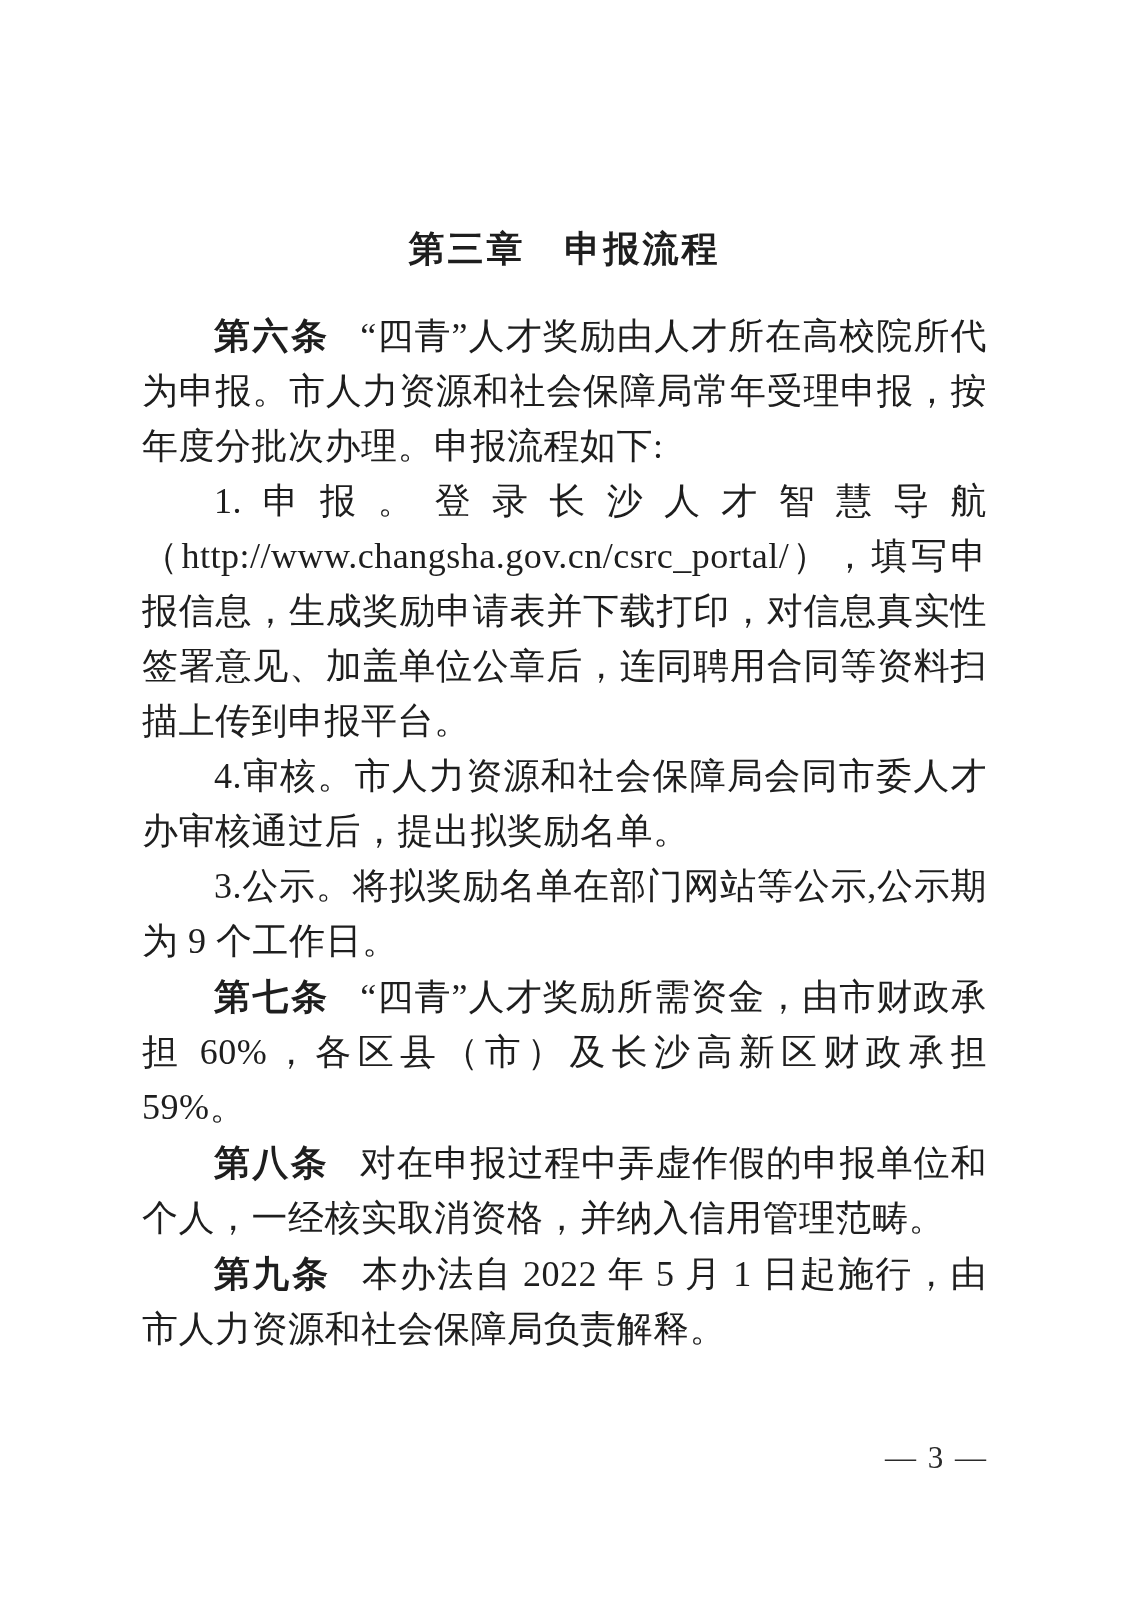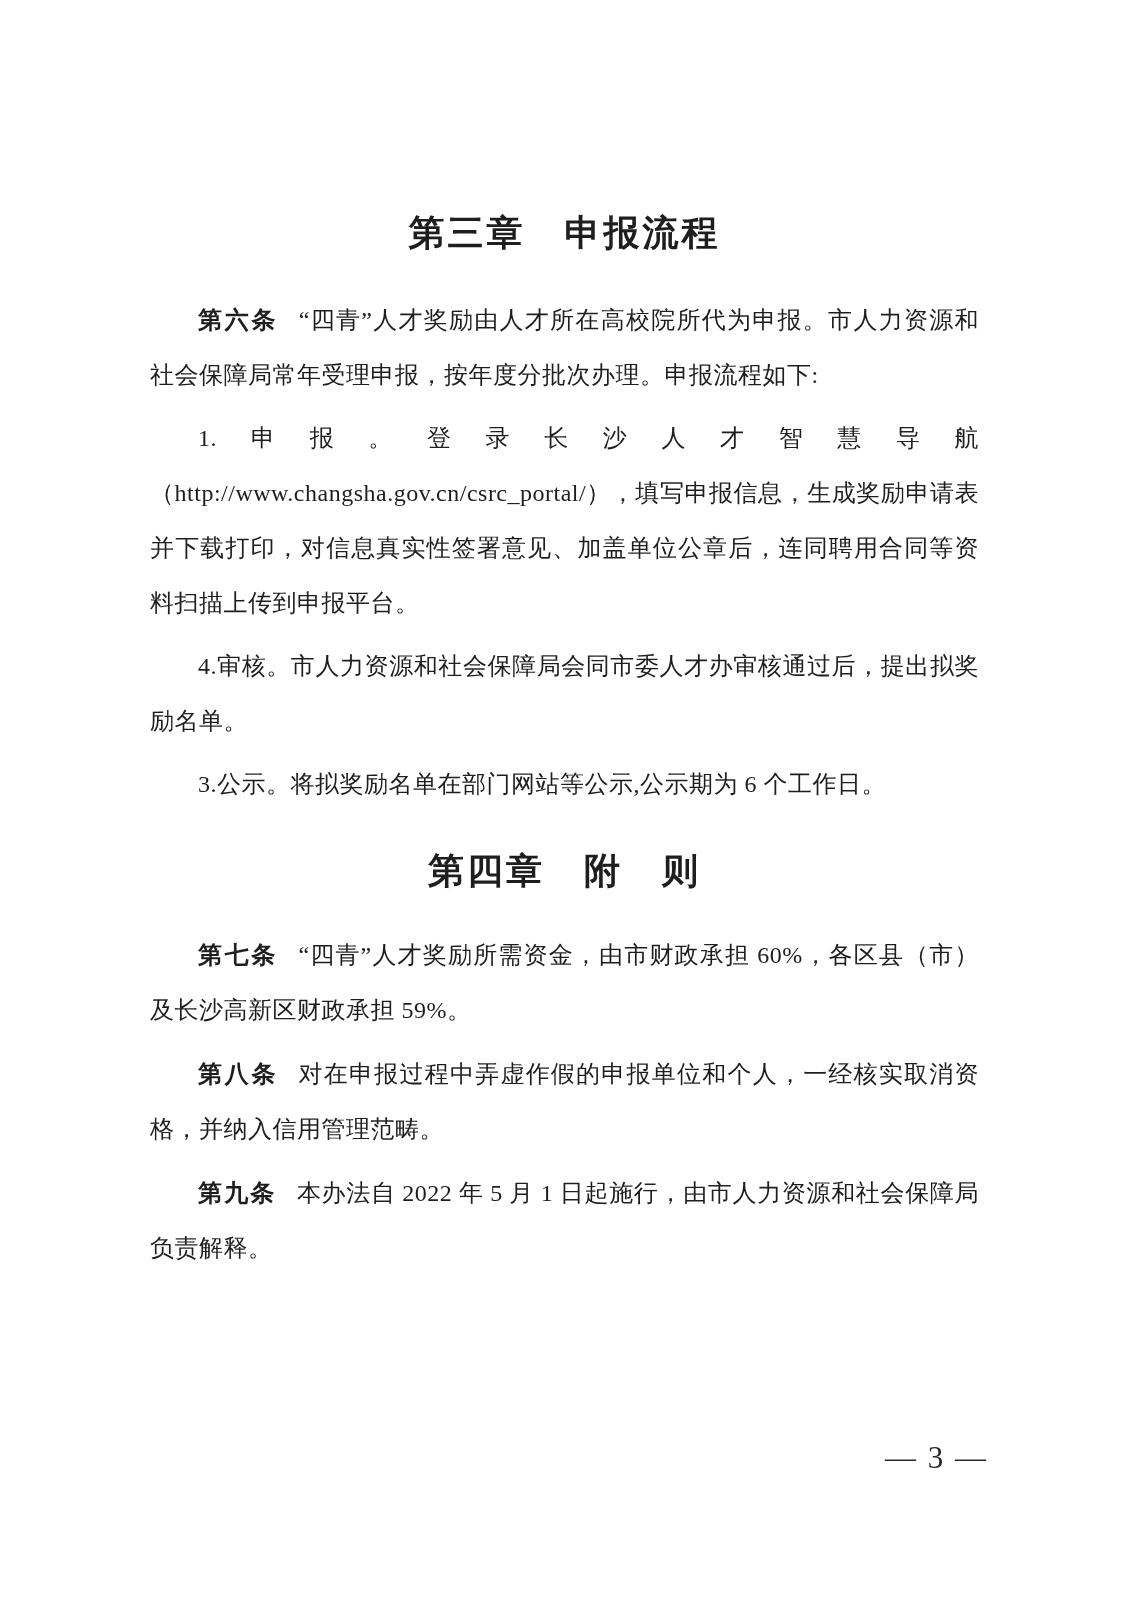--- a/index.html
+++ b/index.html
@@ -12,39 +12,39 @@
     width: 1131px;
     height: 1600px;
     background: #ffffff;
     color: #1e1e1e;
     font-family: "Liberation Serif", "DejaVu Serif", serif;
     overflow: hidden;
   }
   .content {
     position: absolute;
     left: 142px;
-    top: 204px;
+    top: 220px;
     width: 845px;
   }
   .chapter-heading {
     margin: 0 0 30px 0;
     text-align: center;
     font-size: 36px;
     line-height: 58px;
     font-weight: 700;
     font-family: "Liberation Sans", "DejaVu Sans", sans-serif;
     letter-spacing: 3px;
   }
   .chapter-heading.ch4 {
     margin-top: 30px;
     margin-bottom: 27px;
   }
   .para {
-    margin: 8px;
-    font-size: 24px;
+    margin: 0;
+    font-size: 36px;
     line-height: 55px;
     text-align: justify;
     text-indent: 2em;
     letter-spacing: 0.5px;
     overflow-wrap: break-word;
   }
   .article-label {
     font-weight: 700;
     font-family: "Liberation Sans", "DejaVu Sans", sans-serif;
     margin-right: 0.85em;
@@ -65,23 +65,22 @@
 
 <div class="page">
   <div class="content">
 
     <h1 class="chapter-heading">第三章　申报流程</h1>
 
     <p class="para"><span class="article-label">第六条</span><span>“四青”人才奖励由人才所在高校院所代为申报。市人力资源和社会保障局常年受理申报，按年度分批次办理。申报流程如下:</span></p>
 
     <p class="para">1.申报。登录长沙人才智慧导航（http://www.changsha.gov.cn/csrc_portal/），填写申报信息，生成奖励申请表并下载打印，对信息真实性签署意见、加盖单位公章后，连同聘用合同等资料扫描上传到申报平台。</p>
     <p class="para">4.审核。市人力资源和社会保障局会同市委人才办审核通过后，提出拟奖励名单。</p>
-    <p class="para">3.公示。将拟奖励名单在部门网站等公示,公示期为 6 个工作日。</p>
+    <p class="para">3.公示。将拟奖励名单在部门网站等公示,公示期为 9 个工作日。</p>
 
-    <h1 class="chapter-heading ch4">第四章　附　则</h1>
 
     <p class="para"><span class="article-label">第七条</span><span>“四青”人才奖励所需资金，由市财政承担 60%，各区县（市）及长沙高新区财政承担 59%。</span></p>
 
     <p class="para"><span class="article-label">第八条</span><span>对在申报过程中弄虚作假的申报单位和个人，一经核实取消资格，并纳入信用管理范畴。</span></p>
 
     <p class="para"><span class="article-label">第九条</span><span>本办法自 2022 年 5 月 1 日起施行，由市人力资源和社会保障局负责解释。</span></p>
 
   </div>
 
   <div class="page-number">— 3 —</div>

